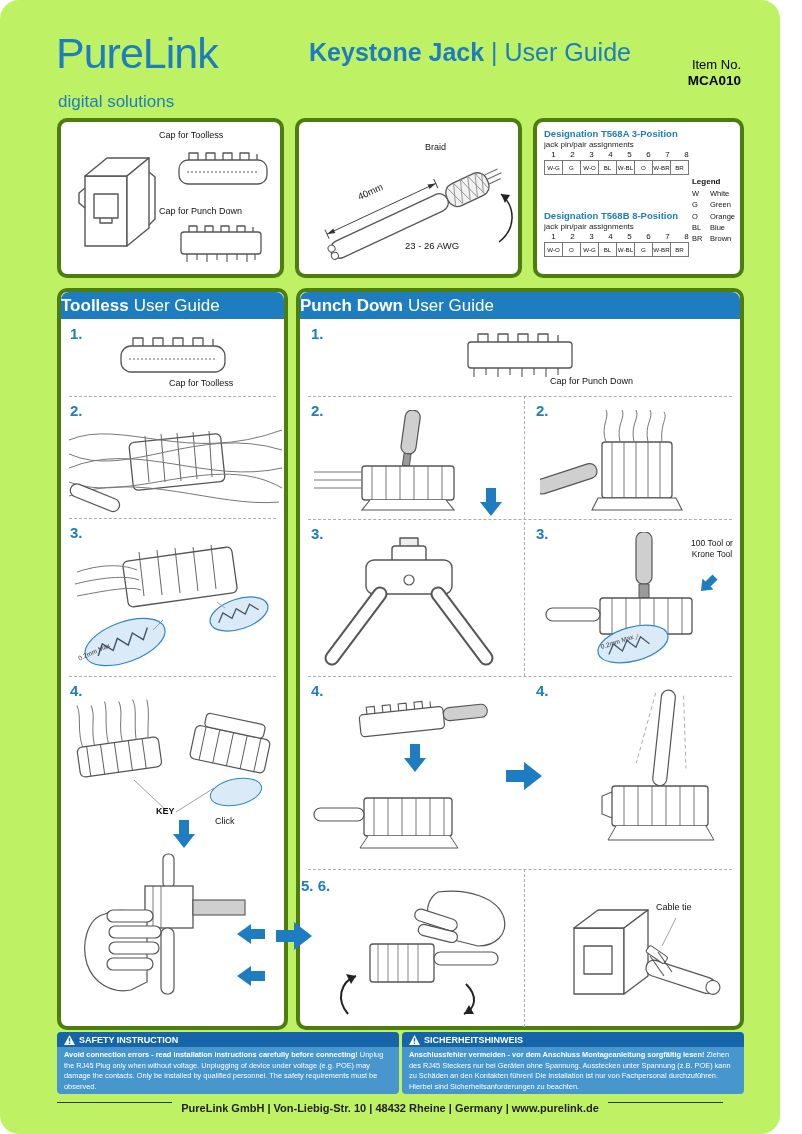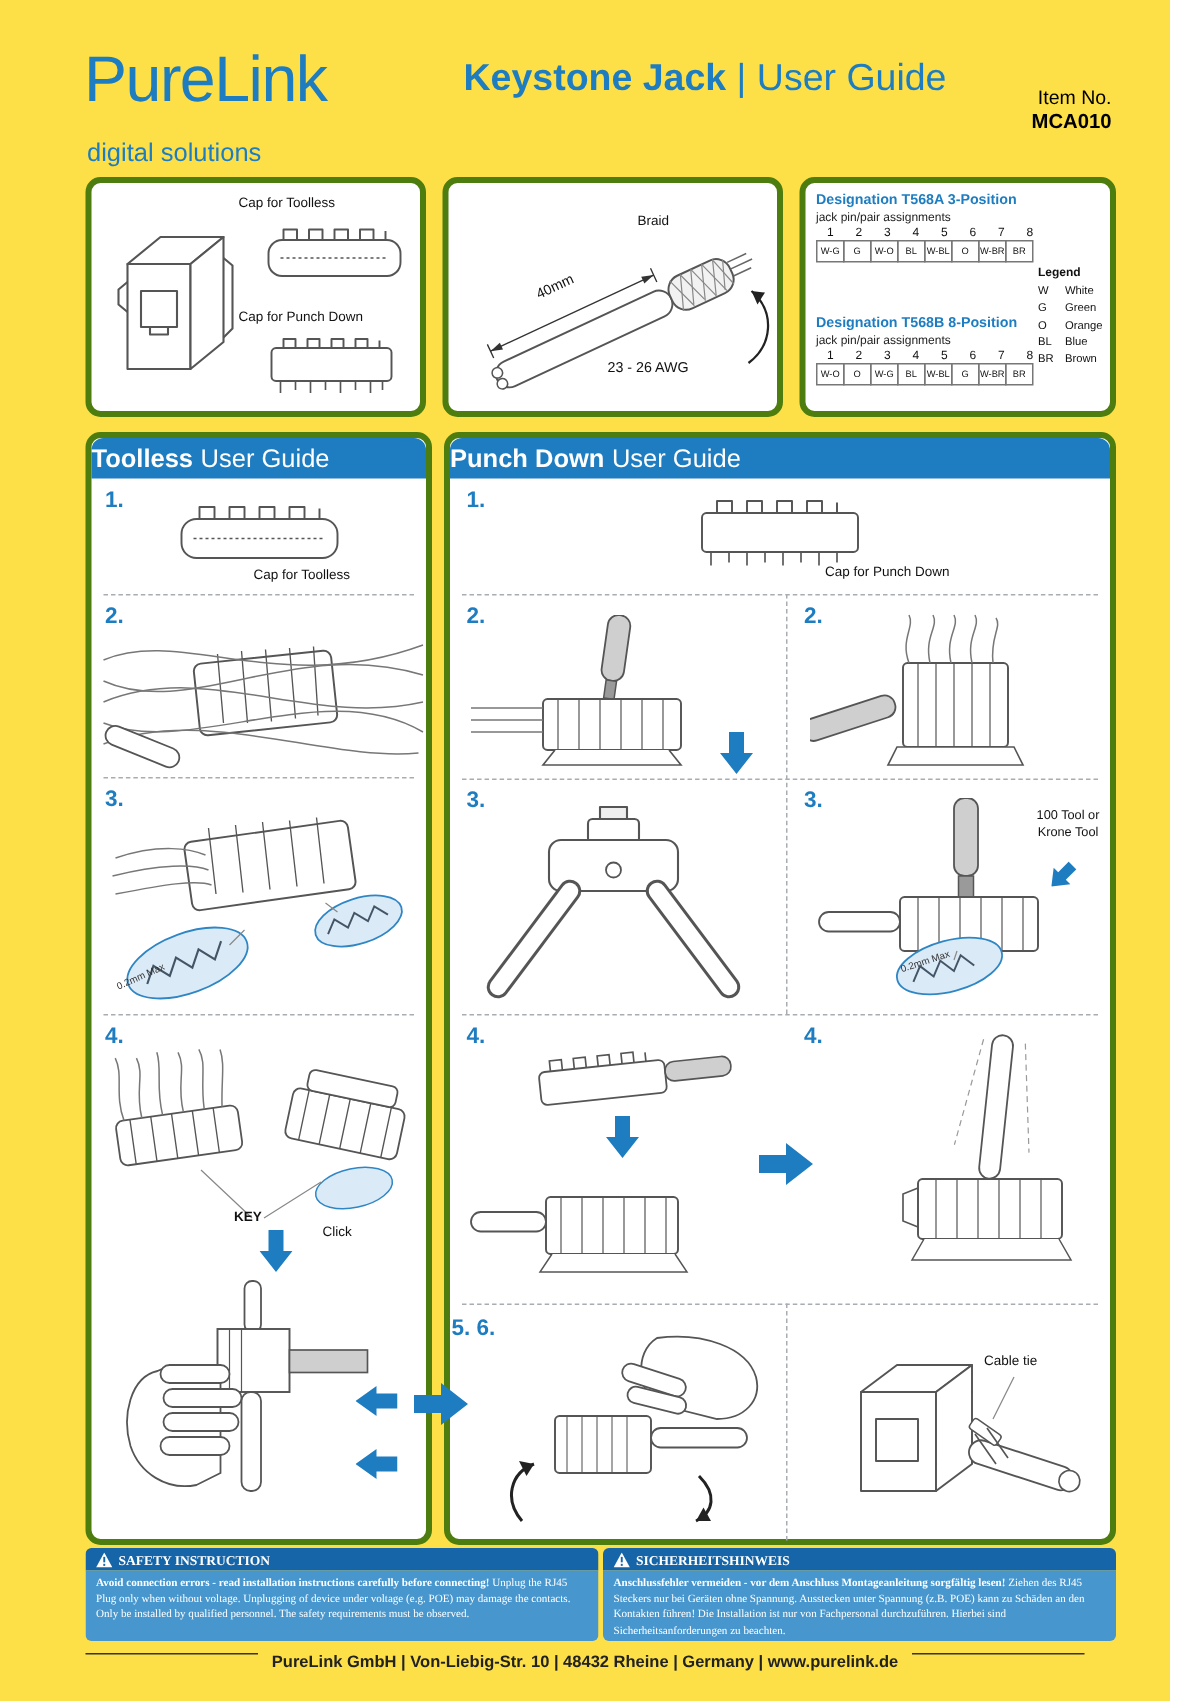--- a/index.html
+++ b/index.html
@@ -1,17 +1,17 @@
 <!DOCTYPE html>
 <html><head>
 <meta charset="utf-8">
 <style>
   * { margin:0; padding:0; box-sizing:border-box; }
   body { background:#fff; font-family:"Liberation Sans", sans-serif; }
-  .page { position:relative; width:780px; height:1134px; background:#fde047; color:#111; overflow:hidden; }
+  .page { position:relative; width:780px; height:1134px; background:#bef264; color:#111; overflow:hidden;border-radius:19px; }
   .abs { position:absolute; }
   svg.abs { position:absolute; display:block; }
   .bluebox { position:absolute; border:4px solid #4d7c0f; border-radius:10px; background:#fff; }
   .guide-bar { position:absolute; left:0; right:0; top:0; height:27px; background:#1e7dc0;
     border-radius:8px 8px 0 0; color:#fff; display:flex; align-items:center; justify-content:flex-start;
     gap:5px; font-size:17px; }
   .guide-bar b { font-weight:bold; }
   .stepnum { position:absolute; color:#1e7dc0; font-weight:bold; font-size:15px; }
   .cap { position:absolute; font-size:9px; color:#111; white-space:nowrap; }
   .tiny { position:absolute; font-size:6.5px; color:#333; white-space:nowrap; }
@@ -32,21 +32,21 @@
   .pins span { width:19px; text-align:center; font-size:8px; }
   .cells { position:absolute; display:flex; }
   .cells span { width:19px; height:15px; border:1px solid #777; margin-left:-1px;
     display:flex; align-items:center; justify-content:center; font-size:6.2px; }
   .cells span:first-child { margin-left:0; }
   .legend { position:absolute; right:5px; top:54px; font-size:7.5px; line-height:1.5; }
   .legend .lt { font-weight:bold; font-size:8px; }
   .lr { display:flex; gap:4px; }
   .lr b { width:14px; font-weight:normal; }
   
-  .safety { position:absolute; border-radius:4px; overflow:hidden;font-family:Liberation Serif, serif; }
+  .safety { position:absolute; border-radius:4px; overflow:hidden; }
   .sbar { height:15px; background:#1565a8; color:#fff; font-weight:bold; font-size:9px;
     display:flex; align-items:center; gap:4px; padding:0 7px; }
   .sbody { background:#4796cd; color:#fff; font-size:7.4px; line-height:1.42; padding:3px 7px 4px; height:47px; }
   .slead { font-weight:bold; }
   
   .footer { position:absolute; left:57px; right:57px; top:1102px; display:flex; align-items:flex-start; gap:9px; }
   .footer .line { flex:1; border-top:1.6px solid #333; }
   .footer .ft { font-size:11px; font-weight:bold; color:#222; white-space:nowrap; }
 </style>
 </head>

